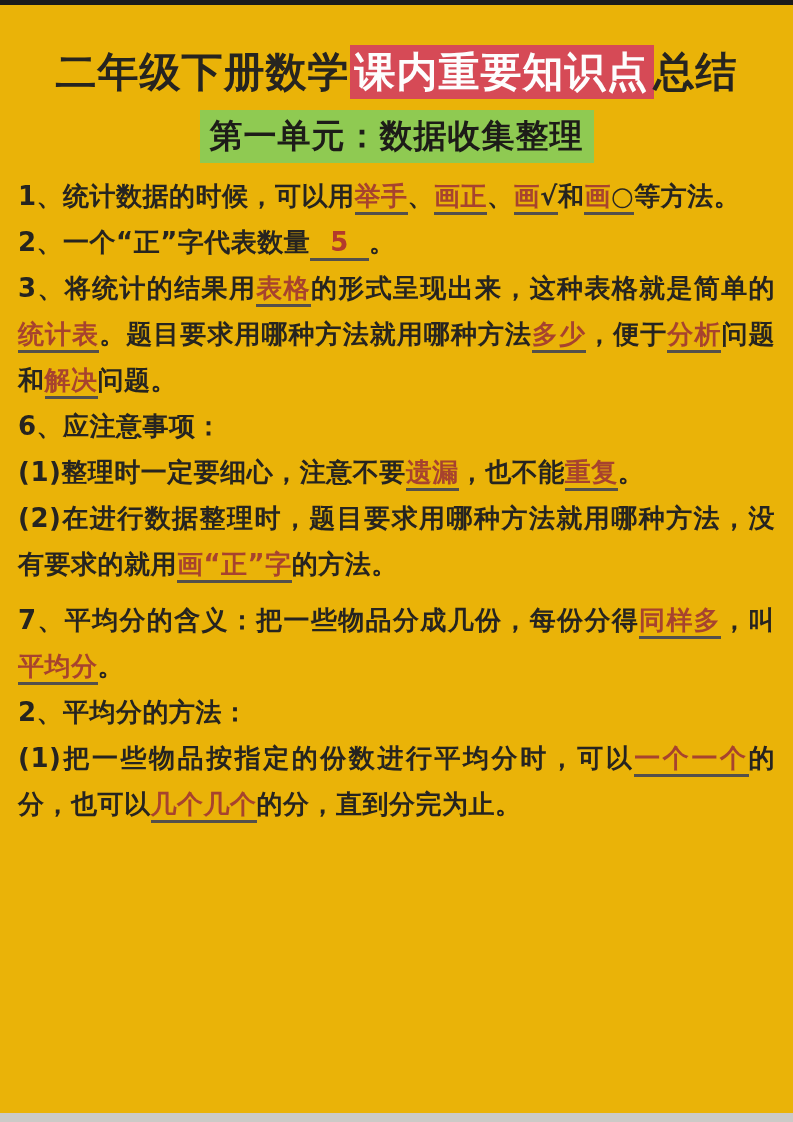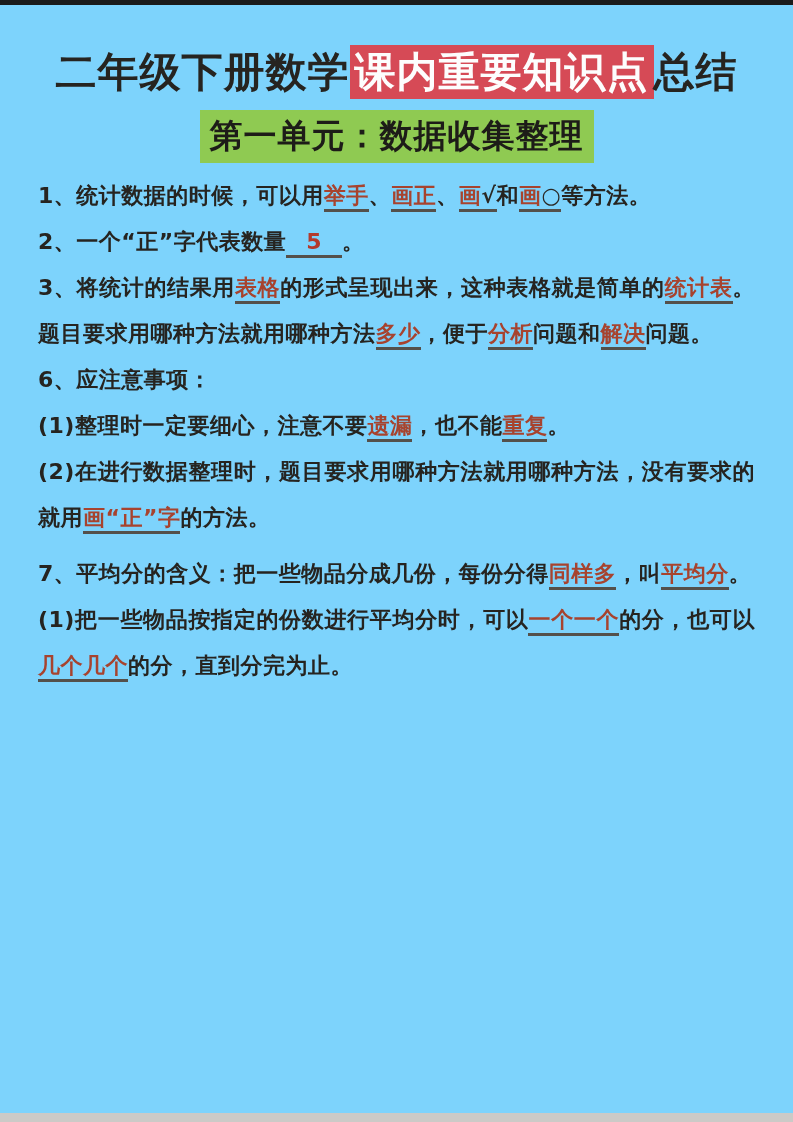--- a/index.html
+++ b/index.html
@@ -14,22 +14,22 @@
   .edge-top {
     position: absolute; top: 0; left: 0; right: 0; height: 5px;
     background: #1b1b1b;
   }
   .edge-bottom {
     position: absolute; bottom: 0; left: 0; right: 0; height: 9px;
     background: #cbcac7;
   }
   .page {
     position: absolute; top: 5px; left: 0; right: 0; bottom: 9px;
-    background: #7dd3fc;
-    padding: 0 38px;
+    background: #eab308;
+    padding: 0 18px;
     box-sizing: border-box;
   }
   .title {
     margin: 42px 0 12px 0;
     text-align: center;
     font-size: 41px;
     font-weight: 700;
     letter-spacing: 1px;
     line-height: 1.25;
     white-space: nowrap;
@@ -46,21 +46,21 @@
     color: #1d1c18;
     font-size: 33px;
     font-weight: 700;
     padding: 4px 10px;
     letter-spacing: 1px;
   }
   .banner-green.second { margin-top: 16px; margin-bottom: 4px; }
   .content { margin-top: 10px; }
   .para {
     margin: 0;
-    font-size: 22px;
+    font-size: 26px;
     font-weight: 600;
     line-height: 46px;
     text-align: justify;
     letter-spacing: 0.5px;
   }
   .seg-p { color: #262420; }
   .seg-r {
     color: #a7432e;
     border-bottom: 3px solid #54504b;
     padding-bottom: 1px;
@@ -92,19 +92,20 @@
     <p class="para"><span class="seg-p">2、一个“正”字代表数量</span><span class="seg-b">5</span><span class="seg-p">。</span></p>
     <p class="para"><span class="seg-p">3、将统计的结果用</span><span class="seg-r">表格</span><span class="seg-p">的形式呈现出来，这种表格就是简单的</span><span class="seg-r">统计表</span><span class="seg-p">。题目要求用哪种方法就用哪种方法</span><span class="seg-r">多少</span><span class="seg-p">，便于</span><span class="seg-r">分析</span><span class="seg-p">问题和</span><span class="seg-r">解决</span><span class="seg-p">问题。</span></p>
     <p class="para"><span class="seg-p">6、应注意事项：</span></p>
     <p class="para"><span class="seg-p">(1)整理时一定要细心，注意不要</span><span class="seg-r">遗漏</span><span class="seg-p">，也不能</span><span class="seg-r">重复</span><span class="seg-p">。</span></p>
     <p class="para"><span class="seg-p">(2)在进行数据整理时，题目要求用哪种方法就用哪种方法，没有要求的就用</span><span class="seg-r">画“正”字</span><span class="seg-p">的方法。</span></p>
   </div>
 
 
   <div class="content">
     <p class="para"><span class="seg-p">7、平均分的含义：把一些物品分成几份，每份分得</span><span class="seg-r">同样多</span><span class="seg-p">，叫</span><span class="seg-r">平均分</span><span class="seg-p">。</span></p>
+    <p class="para"><span class="seg-p">2、平均分的方法：</span></p>
     <p class="para"><span class="seg-p">(1)把一些物品按指定的份数进行平均分时，可以</span><span class="seg-r">一个一个</span><span class="seg-p">的分，也可以</span><span class="seg-r">几个几个</span><span class="seg-p">的分，直到分完为止。</span></p>
     <p class="para"></p>
   </div>
 
 </div>
 
 <div class="edge-bottom"></div>
 
 </body></html>

